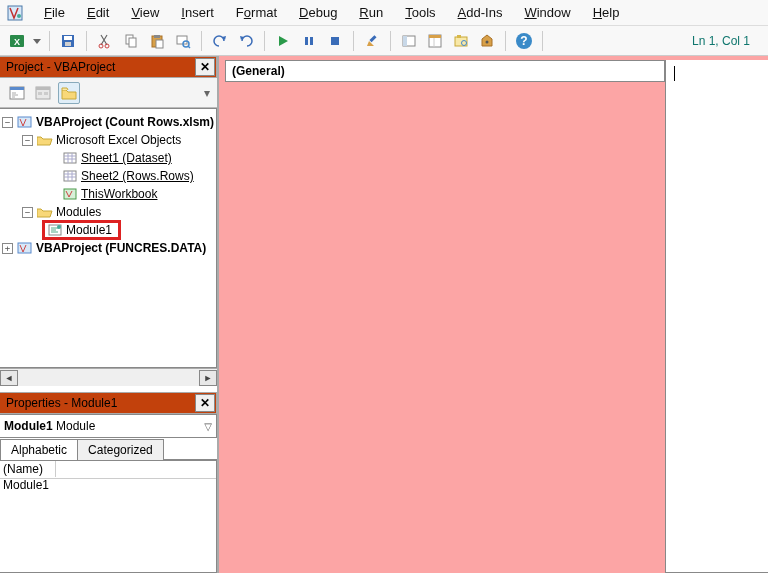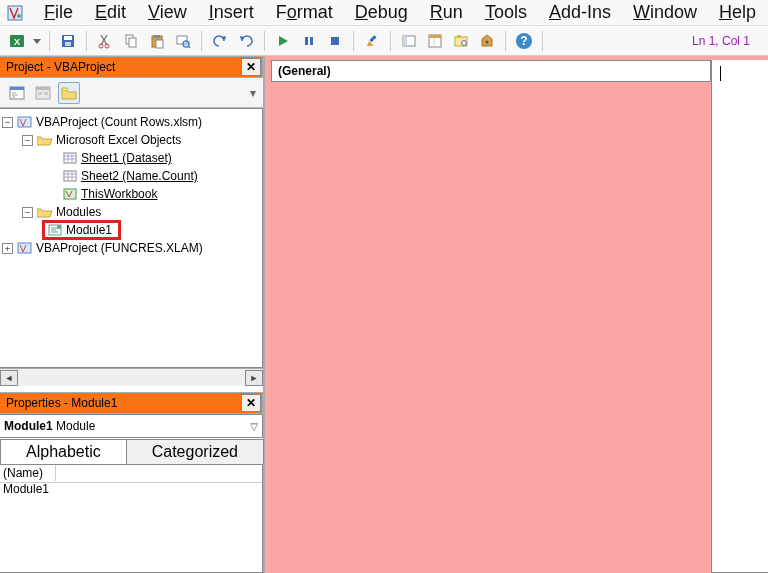--- a/index.html
+++ b/index.html
@@ -1,57 +1,57 @@
 <!DOCTYPE html>
 <html><head>
 <meta charset="utf-8">
 <style>
   * { box-sizing: border-box; font-family: "Segoe UI", Tahoma, sans-serif; }
   body { margin: 0; width: 768px; height: 573px; background: #fff; overflow: hidden; font-size: 12px; }
   
   .menubar { display: flex; align-items: center; height: 26px; background: #f8f8f8; border-bottom: 1px solid #ddd; padding-left: 6px; gap: 2px;}
   .app-icon { width: 18px; height: 18px; margin-right: 8px; display:flex; align-items:center; justify-content:center;}
-  .menu-item { padding: 2px 10px; cursor: pointer; font-size: 18px; color: #111; }
+  .menu-item { padding: 2px 10px; cursor: pointer; font-size: 13px; color: #111; }
   .menu-item u { text-decoration: underline; }
   
   .toolbar { display:flex; align-items:center; height:30px; background:#f8f8f8; border-bottom:1px solid #ccc; padding:0 6px; gap:4px; }
   .tbtn { width:22px; height:22px; display:flex; align-items:center; justify-content:center; border-radius:2px; cursor:pointer; color:#555; }
   .tsep { width:1px; height:20px; background:#ccc; margin:0 3px; }
-  .status-pos { margin-left:auto; margin-right:12px; font-size:12px; color:#a21caf; }
+  .status-pos { margin-left:auto; margin-right:12px; font-size:12px; color:#0f766e; }
   
   .main { display:flex; height:517px; }
   
   .left { width:288px; display:flex; flex-direction:column; border-right:2px solid #aaa; }
   
-  .pane-title { display:flex; align-items:center; justify-content:space-between; background:#f97316; border:1px solid #aaa; border-left:none; height:22px; padding:0 1px 0 6px; font-size:12px; }
+  .pane-title { display:flex; align-items:center; justify-content:space-between; background:#c2410c; border:1px solid #aaa; border-left:none; height:22px; padding:0 1px 0 6px; font-size:12px; }
   .close-btn { width:20px; height:18px; border:1px solid #888; background:#f0f0f0; display:flex; align-items:center; justify-content:center; cursor:pointer; font-weight:bold; font-family:Arial; }
   
   .tree-toolbar { height:30px; background:#f4f4f4; border-bottom:1px solid #bbb; display:flex; align-items:center; padding:0 6px; gap:4px; position:relative; }
   .tree-toolbar .tbtn { border:1px solid transparent; }
   .tree-toolbar .tbtn.sel { border:1px solid #8ab; background:#e0eef8; }
   .tt-dropdown { position:absolute; right:4px; height:12px; width:12px; display:flex; align-items:center; justify-content:center; color:#666; cursor:pointer;}
   
   .tree { flex:0 0 260px; border:1px solid #888; border-left:none; background:#fff; overflow:hidden; padding:4px 2px; font-size:12px; position:relative;}
   .tree-node { display:flex; align-items:center; height:18px; white-space:nowrap; }
   .toggle { width:11px; height:11px; border:1px solid #888; display:flex; align-items:center; justify-content:center; font-size:9px; line-height:9px; color:#555; margin-right:4px; background:#fff; cursor:pointer; font-family:monospace;}
   .node-icon { width:16px; height:14px; margin-right:3px; display:inline-flex; align-items:center; justify-content:center; }
-  .bold { font-weight:normal; }
+  .bold { font-weight:bold; }
   .indent1 { padding-left:20px; }
   .indent2 { padding-left:40px; }
   .indent3 { padding-left:60px;text-decoration:underline; }
   .highlight-box { display:inline-flex; align-items:center; border:3px solid #d22; padding:0 6px 0 2px; height:20px; }
   .tree-hscroll { height:18px; background:#f0f0f0; border-top:1px solid #aaa; display:flex; align-items:center; }
   .sc-btn { width:18px; height:16px; border:1px solid #888; background:#e8e8e8; display:flex; align-items:center; justify-content:center; font-size:9px; color:#444; cursor:pointer;}
   .sc-track { flex:1; height:16px; background:#efefef; }
   
   .props-title-row { margin-top:6px;}
   .props-select { height:24px; border:1px solid #888; border-left:none; padding:0 4px; display:flex; align-items:center; justify-content:space-between; background:#fff; font-size:12px;gap:40px; }
   .props-select .chev { color:#555; font-size:10px; }
   .props-tabs { display:flex; border-bottom:1px solid #888; }
-  .ptab { padding:3px 25px; font-size:16px; border:1px solid #888; border-bottom:none; background:#f0f0f0; margin-right:-1px; cursor:pointer; position:relative; top:1px;}
+  .ptab { padding:3px 10px; font-size:12px; border:1px solid #888; border-bottom:none; background:#f0f0f0; margin-right:-1px; cursor:pointer; position:relative; top:1px;}
   .ptab.active { background:#fff; }
   .prop-grid { border:1px solid #888; border-left:none; flex:1; background:#fff; font-size:12px;}
   .prop-row { display:flex; border-bottom:1px solid #ccc; height:18px;flex-direction:column;}
   .pk { width:56px; padding:1px 3px; border-right:1px solid #ccc; }
   .pv { flex:1; padding:1px 3px; }
   
   .right { flex:1; display:flex; flex-direction:row; padding:4px 0 0 6px; background:#fca5a5; position:relative;}
   .obj-bar { height:22px; border:1px solid #888; display:flex; align-items:center; width:440px; background:#fff;}
   .obj-sel { flex:1; padding:0 6px; font-weight:bold; display:flex; justify-content:space-between; align-items:center; }
   .code-area { border:1px solid #888; border-top:none; width:440px; flex:1; padding:6px 8px; background:#fff; font-family:Consolas,monospace; position:relative;}
@@ -273,21 +273,21 @@
           </span>
         <span>Sheet1 (Dataset)</span>
       </div>
       <div class="tree-node indent3">
         <span class="node-icon">
             <svg width="14" height="12">
               <rect x="1" y="1" width="12" height="10" fill="#fff" stroke="#888"></rect>
               <path d="M1 4h12M1 7h12M5 1v10M9 1v10" stroke="#aac"></path>
             </svg>
           </span>
-        <span>Sheet2 (Name.Count)</span>
+        <span>Sheet2 (Rows.Rows)</span>
       </div>
       <div class="tree-node indent3">
         <span class="node-icon">
             <svg width="14" height="12">
               <rect x="1" y="1" width="12" height="10" fill="#d8f0d8" stroke="#4a9a4a"></rect>
               <path d="M3 3 L6 9 L9 3" stroke="#c44" fill="none"></path>
             </svg>
           </span>
         <span>ThisWorkbook</span>
       </div>
@@ -313,21 +313,21 @@
         </span>
       </div>
       <div class="tree-node">
         <span class="toggle">+</span>
         <span class="node-icon">
             <svg width="16" height="14">
               <rect x="1" y="2" width="13" height="10" fill="#d8e8f8" stroke="#5a8acc"></rect>
               <path d="M3 4 L6 11 L9 4" stroke="#c44" fill="none"></path>
             </svg>
           </span>
-        <span class="bold">VBAProject (FUNCRES.XLAM)</span>
+        <span class="bold">VBAProject (FUNCRES.DATA)</span>
       </div>
     </div>
     <div class="tree-hscroll">
       <span class="sc-btn">◄</span>
       <span class="sc-track"></span>
       <span class="sc-btn">►</span>
     </div>
 
     <div class="pane-title props-title-row">
       <span>Properties - Module1</span>

